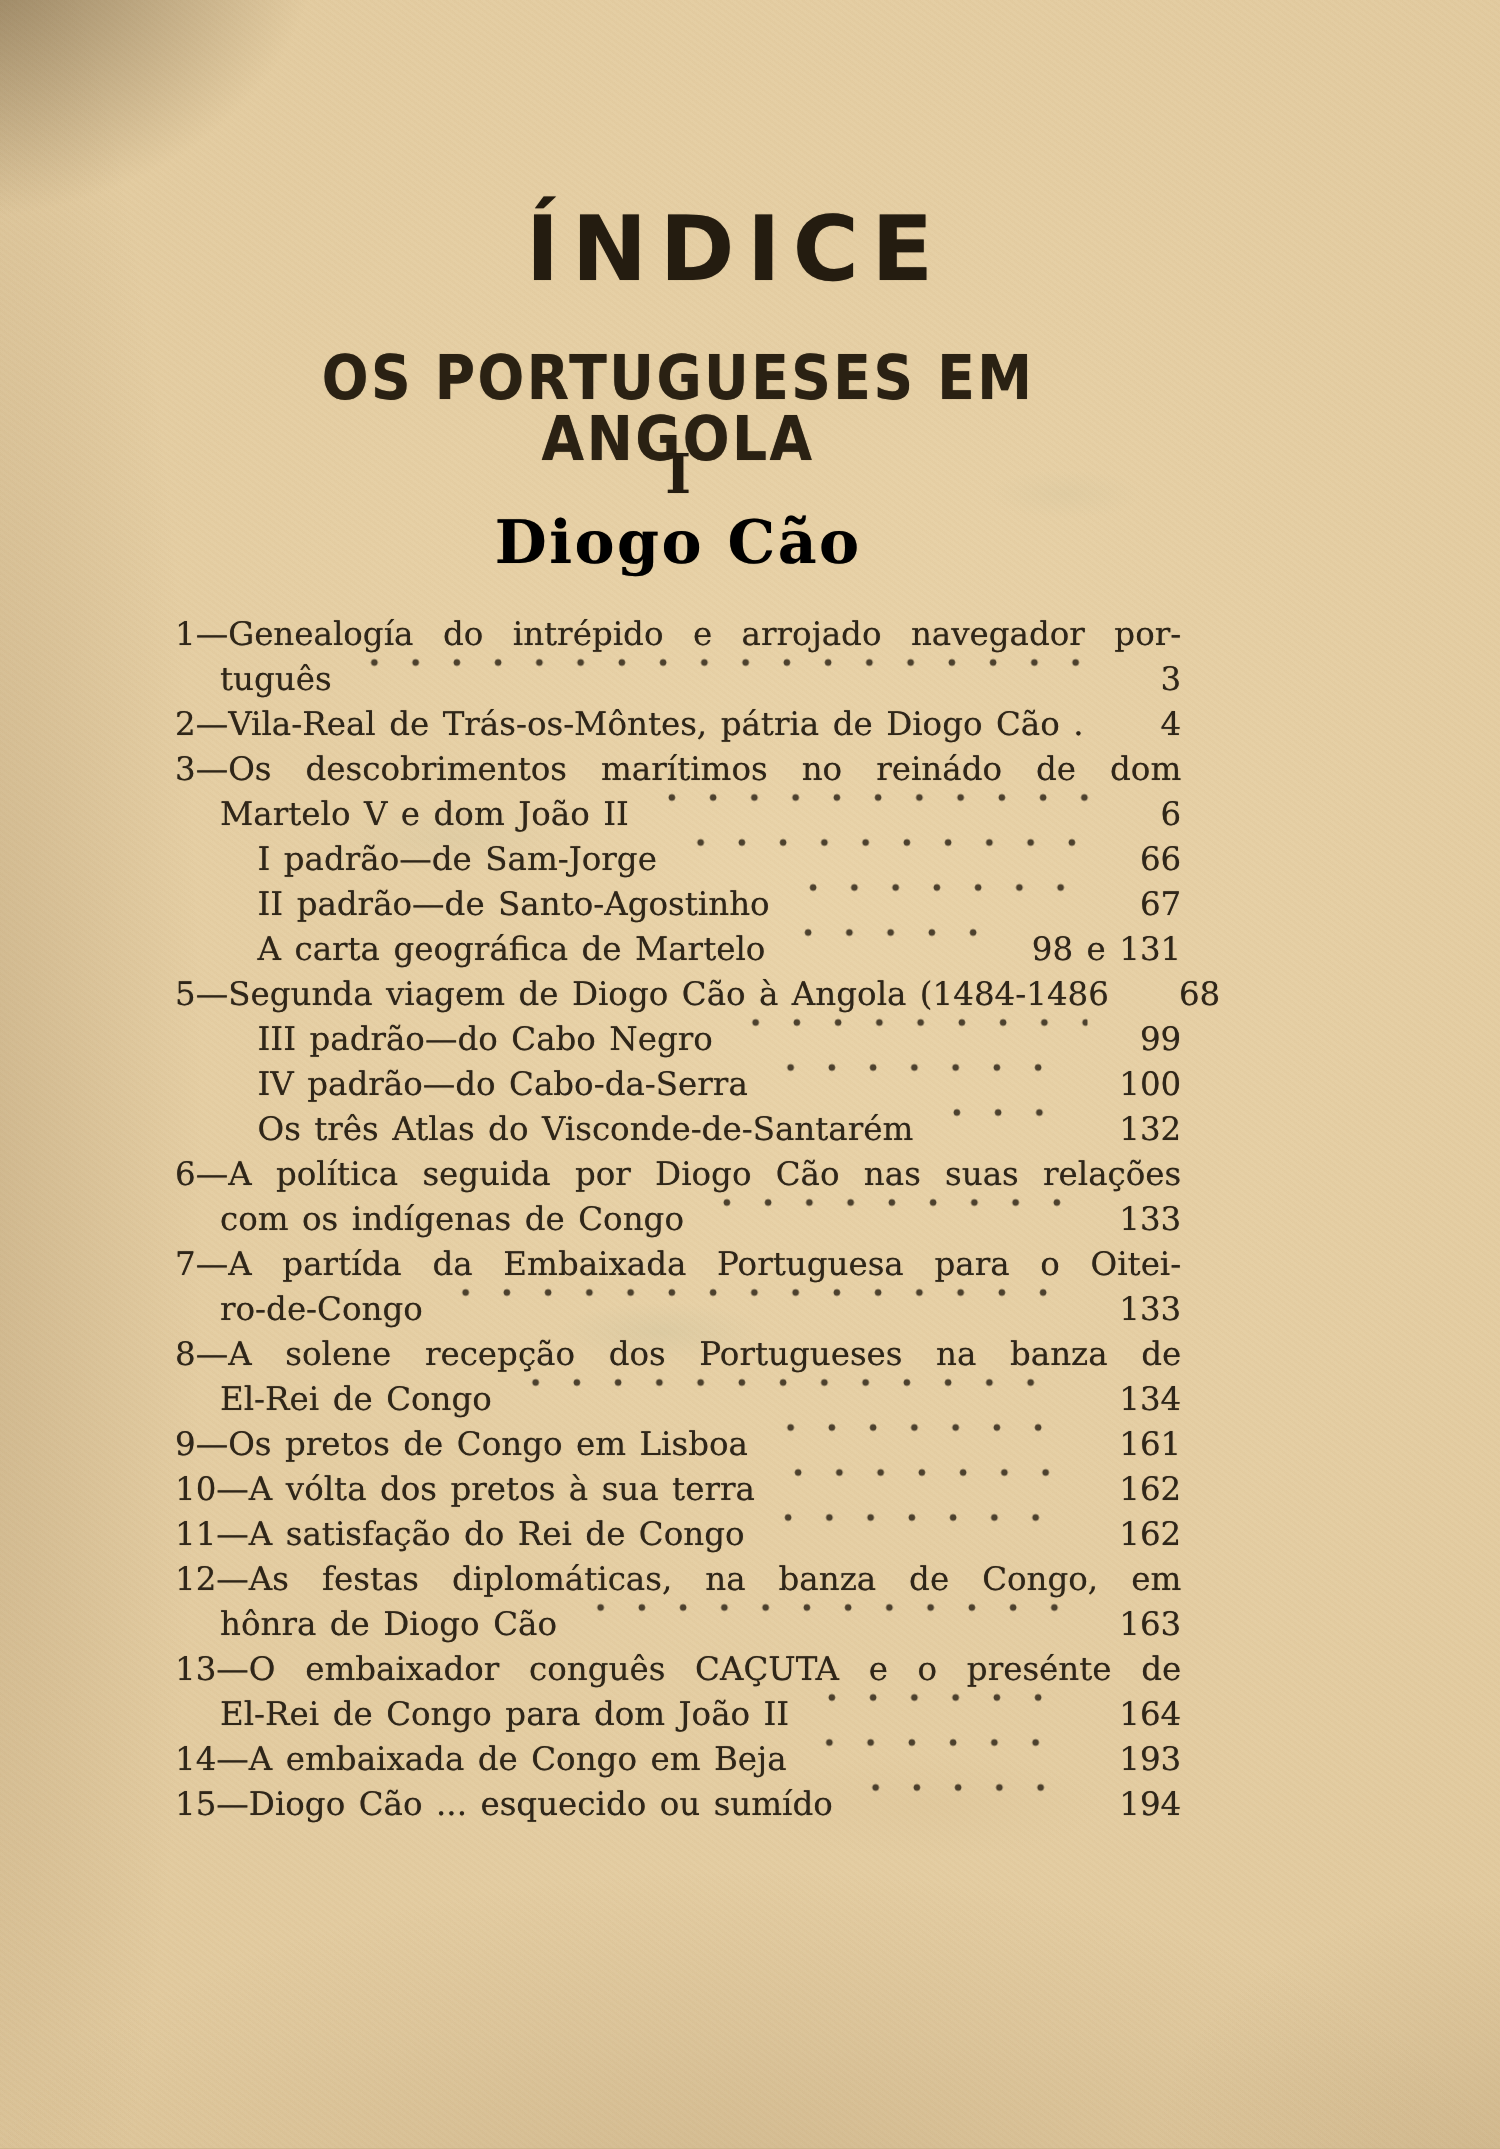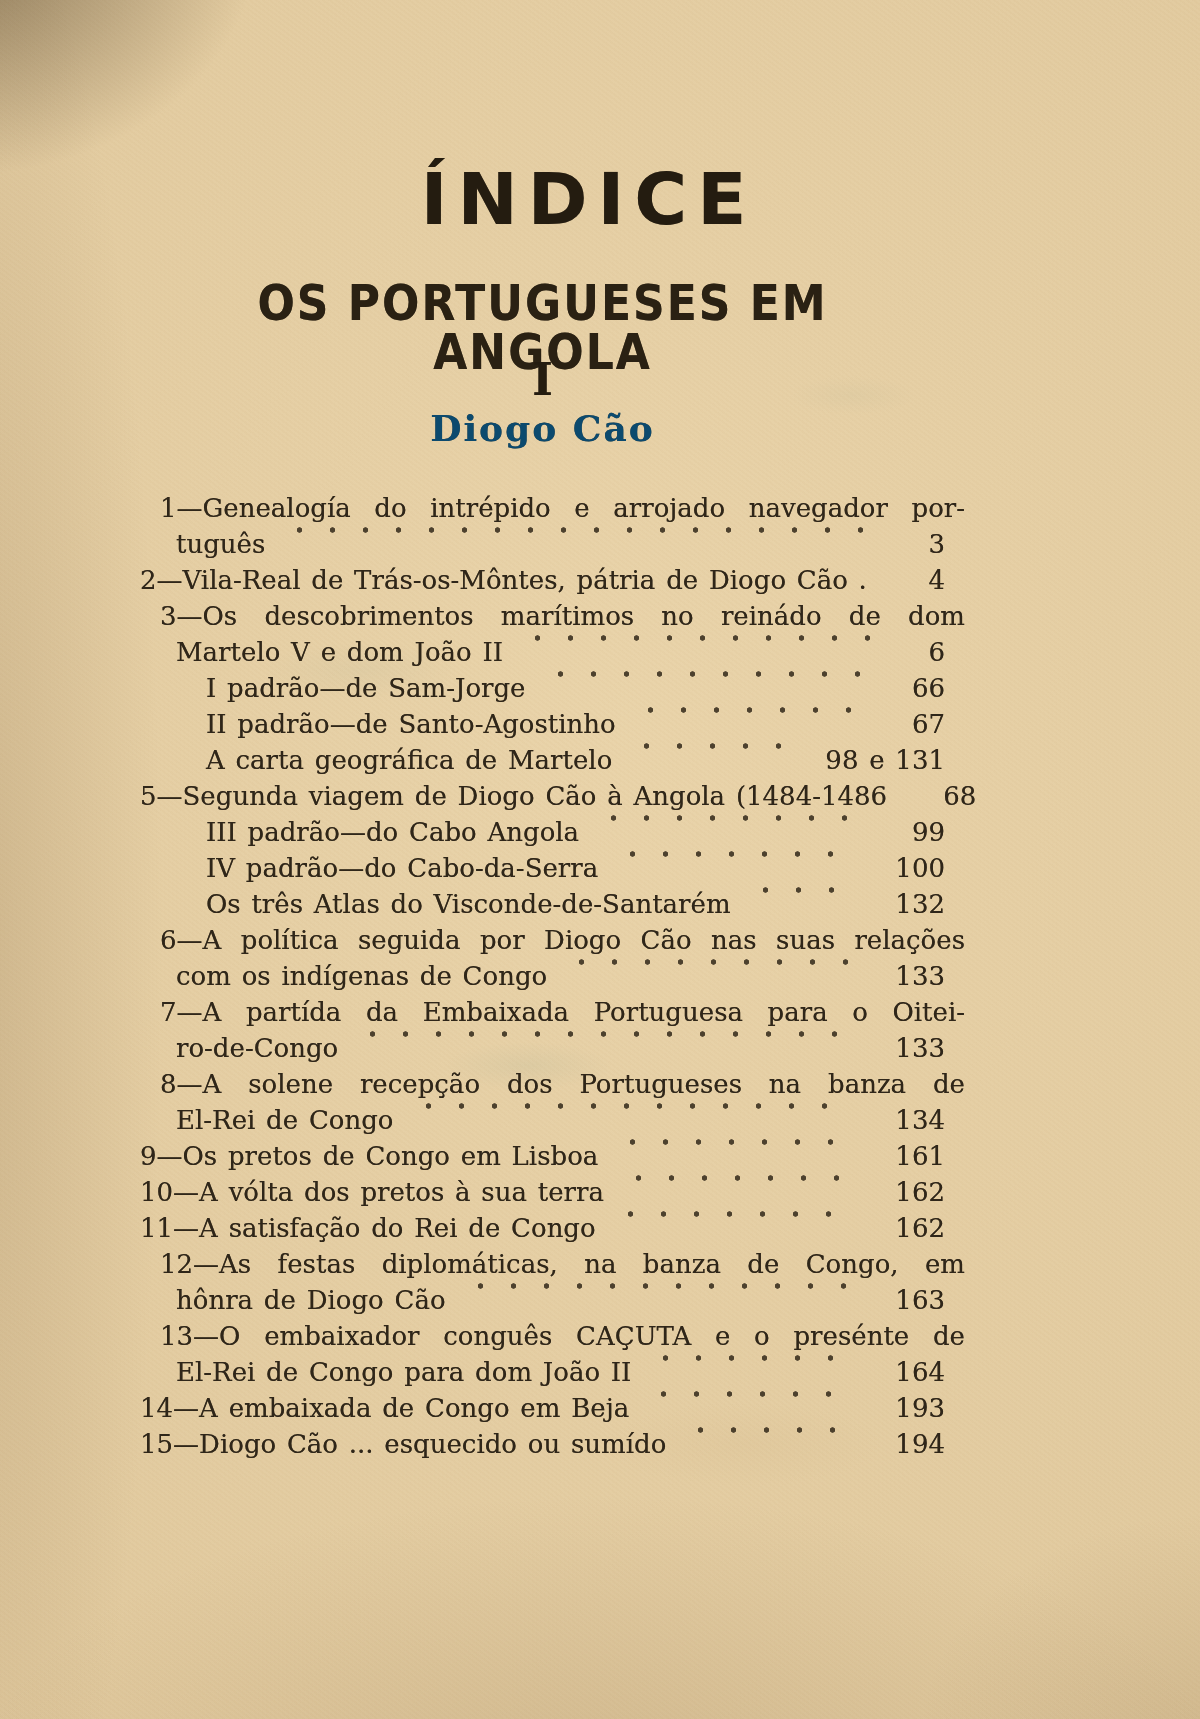--- a/index.html
+++ b/index.html
@@ -47,32 +47,32 @@
     font-weight:bold;font-size:44px;line-height:1;
     letter-spacing:2px;color:#2a2113;
     transform:scaleY(1.12);
   }
   .part{
     top:358px;
     font-size:44px;font-weight:bold;line-height:1;color:#241c10;
   }
   .chapter{
     top:410px;
-    font-size:36px;font-weight:bold;line-height:1;
-    letter-spacing:2px;color:#0c4a6e;
+    font-size:48px;font-weight:bold;line-height:1;
+    letter-spacing:2px;color:#000000;
   }
 
   .toc{
     position:absolute;top:490px;left:140px;right:255px;z-index:4;
     font-size:26px;word-spacing:2.5px;
   }
   .row{height:36px;line-height:36px;}
   .row.flex{display:flex;align-items:flex-end;}
   .row .t{white-space:nowrap;}
-  .row.fill .t{display:block;width:100%;text-align:justify;text-align-last:justify;margin-left:20px;}
+  .row.fill .t{display:block;width:100%;text-align:justify;text-align-last:justify;}
   .row.i1{padding-left:36px;}
   .row.i2{padding-left:66px;}
   .leader{
     flex:1;height:8px;align-self:baseline;
     margin:0 42px 0 14px;
     background-image:radial-gradient(circle, rgba(50,40,25,0.85) 2.4px, rgba(50,40,25,0) 3px);
     background-size:33px 8px;
     background-repeat:repeat-x;
     background-position:4px bottom;
   }
@@ -127,21 +127,21 @@
         <span class="t">A carta geográfica de Martelo</span>
         <span class="leader"></span>
         <span class="pg">98 e 131</span>
       </div>
     <div class="row flex">
         <span class="t">5—Segunda viagem de Diogo Cão à Angola (1484-1486</span>
         <span class="leader empty"></span>
         <span class="pg">68</span>
       </div>
     <div class="row flex i2">
-        <span class="t">III padrão—do Cabo Angola</span>
+        <span class="t">III padrão—do Cabo Negro</span>
         <span class="leader"></span>
         <span class="pg">99</span>
       </div>
     <div class="row flex i2">
         <span class="t">IV padrão—do Cabo-da-Serra</span>
         <span class="leader"></span>
         <span class="pg">100</span>
       </div>
     <div class="row flex i2">
         <span class="t">Os três Atlas do Visconde-de-Santarém</span>

